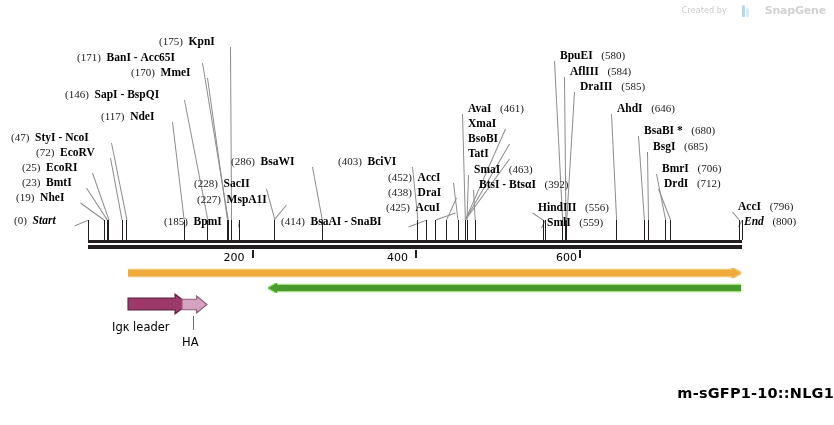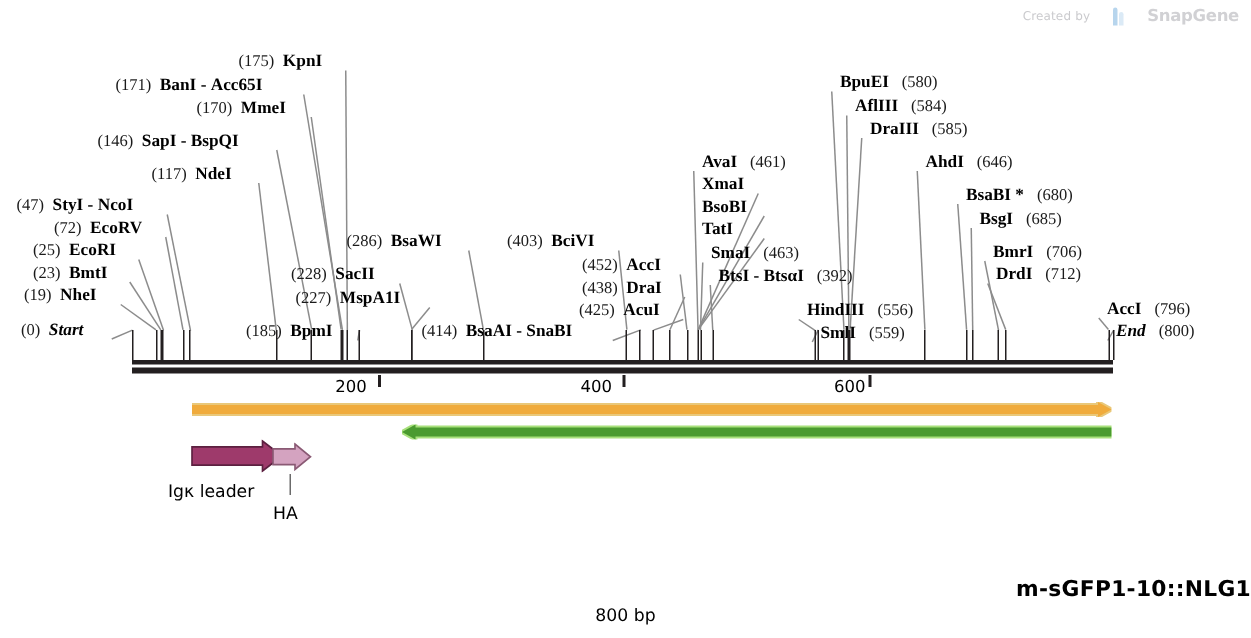--- a/index.html
+++ b/index.html
@@ -317,14 +317,13 @@
       </div>
       <div class="farrow" style="left: 268px; top: 283px;">
         <svg width="473" height="10" viewBox="0 0 473 10">
           <polygon points="473,2 9,2 9,0 0,5 9,10 9,8 473,8" fill="#4a9b2f" stroke="#a8e07c" stroke-width="2.6" stroke-linejoin="round"></polygon>
           <polygon points="473,2 9,2 9,0 0,5 9,10 9,8 473,8" fill="#4a9b2f"></polygon>
         </svg>
       </div>
     </div>
 
   <div class="title" style="top:385px;">m-sGFP1-10::NLG1</div>
-  <div class="subtitle" style="top:403px;">800 bp</div>
 </div>
 
 </body></html>

